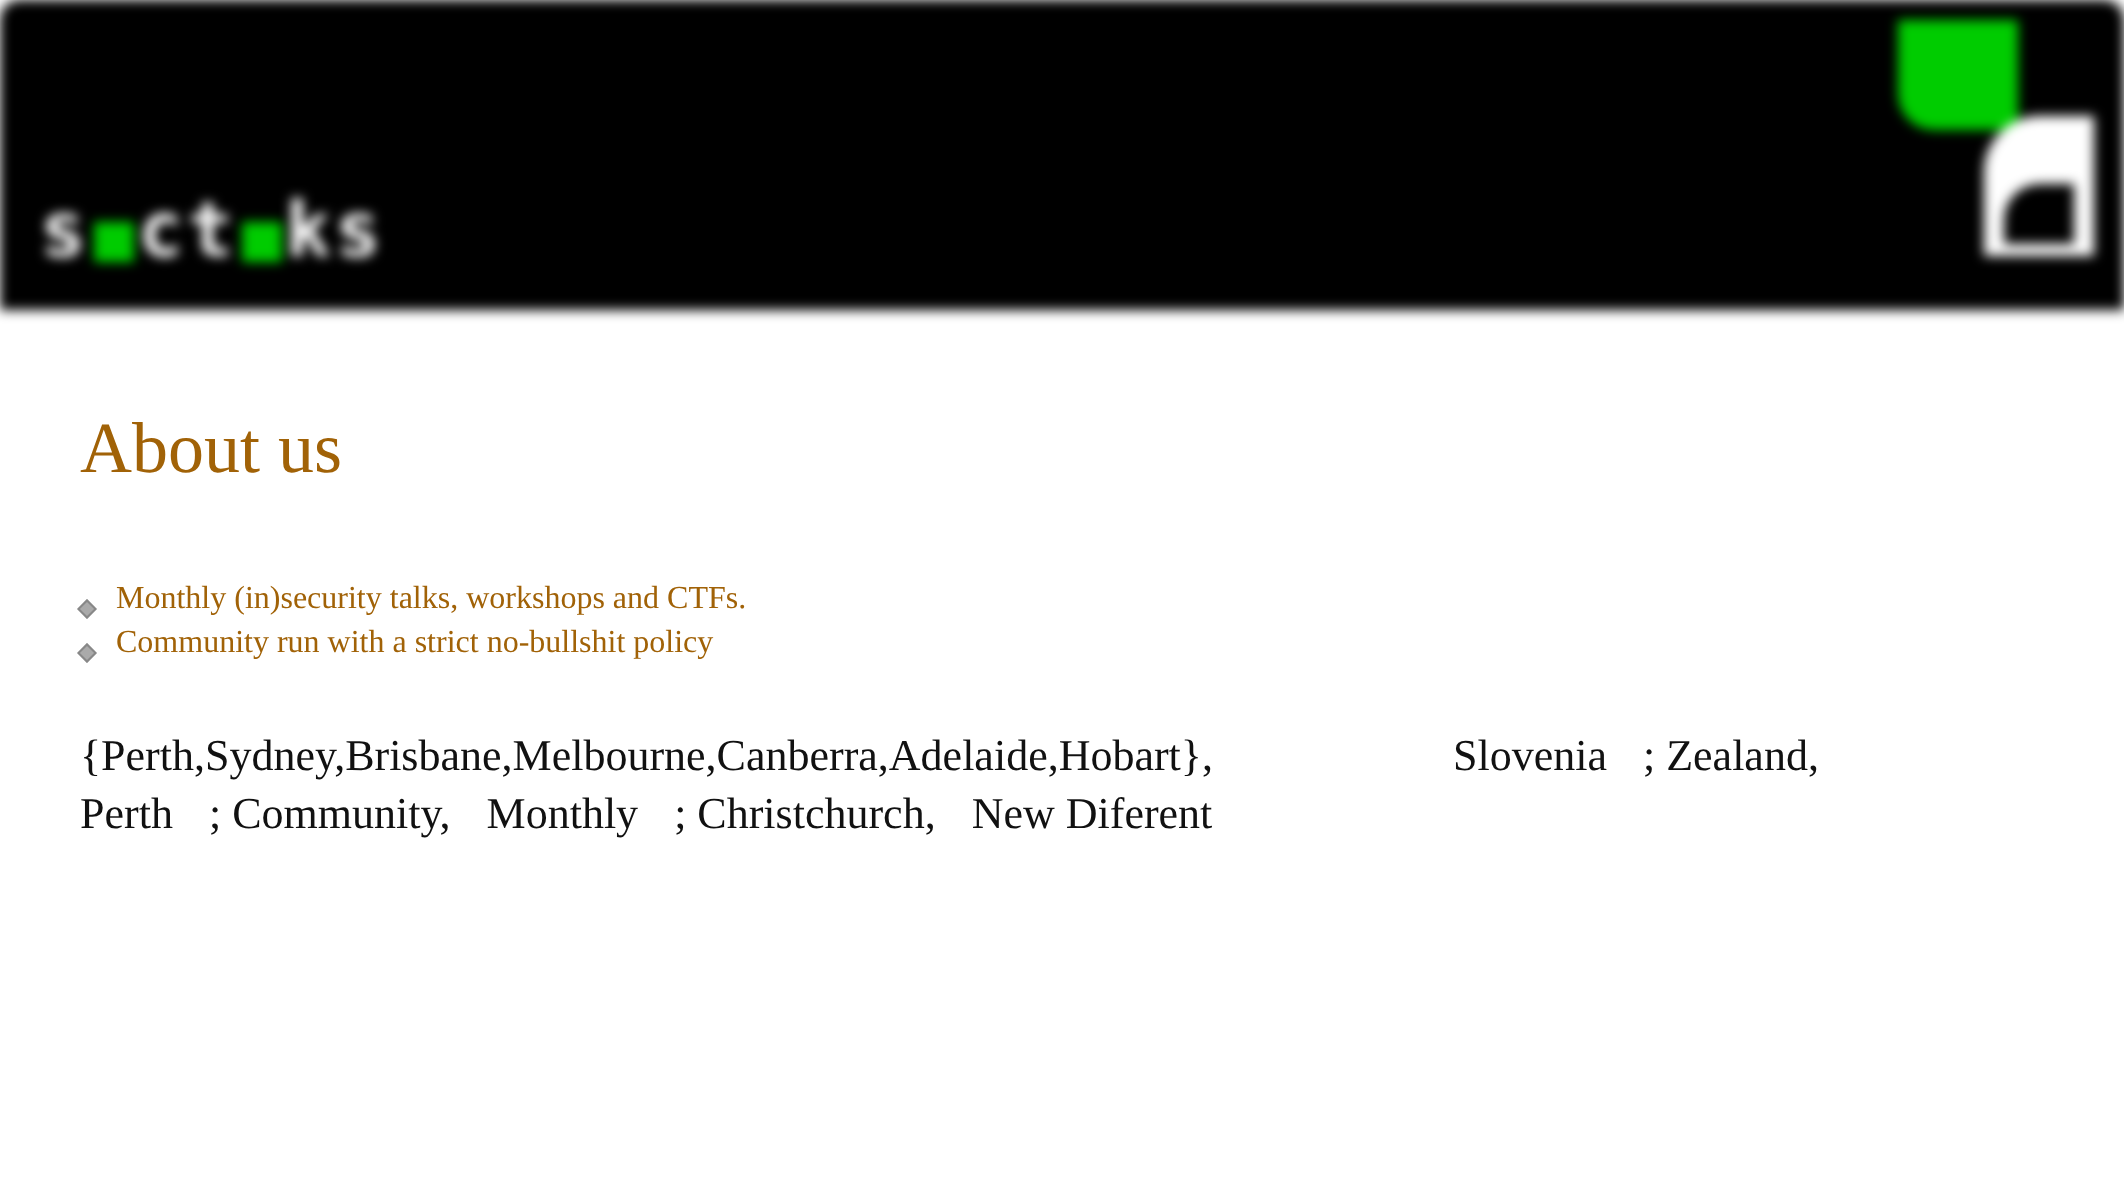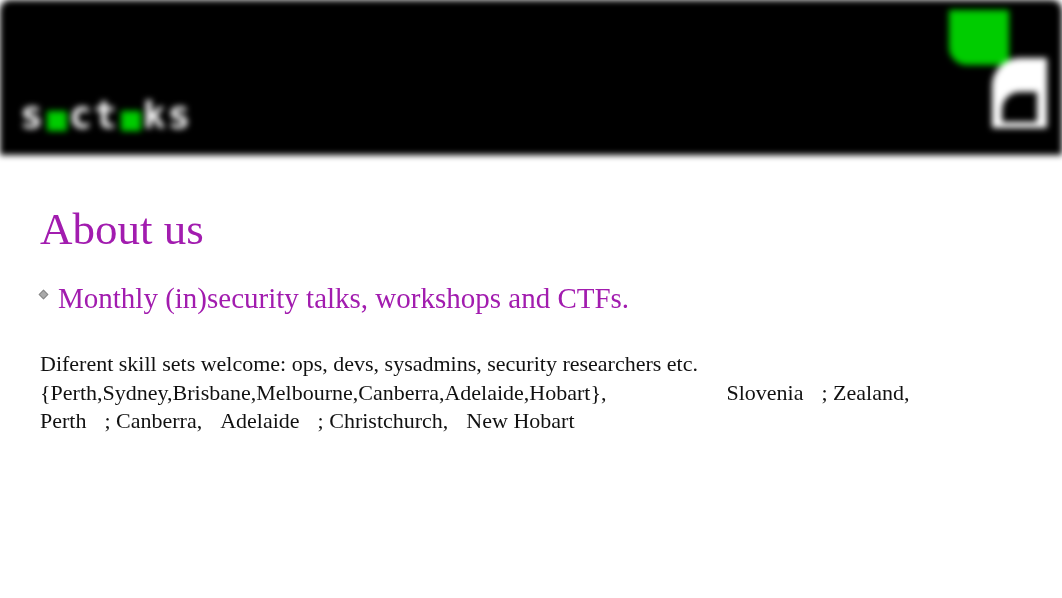--- a/index.html
+++ b/index.html
@@ -82,32 +82,32 @@
       left: 10px;
       width: 35px;
       height: 30px;
       background: #000;
       border-radius: 18px 0 0 0;
     }
     .content {
       padding: 48px 40px 0 40px;
     }
     .title {
-      font-size: 45px;
-      color: #a21caf;
+      font-size: 36px;
+      color: #a16207;
       font-weight: normal;
-      margin-bottom: 24px;
+      margin-bottom: 44px;
     }
     .bullet-list {
       list-style: none;
       margin-bottom: 32px;
     }
     .bullet-item {
-      font-size: 29px;
-      color: #a21caf;
+      font-size: 16px;
+      color: #a16207;
       line-height: 1.35;
       padding-left: 18px;
       position: relative;
     }
     .bullet-item::before {
       content: '';
       position: absolute;
       left: 0;
       top: 12px;
       width: 5px;
@@ -148,24 +148,24 @@
       <div class="white-shape"></div>
     </div>
   </div>
 </div>
 
 <div class="content">
   <h1 class="title">About us</h1>
 
   <ul class="bullet-list">
     <li class="bullet-item">Monthly (in)security talks, workshops and CTFs.</li>
+    <li class="bullet-item">Community run with a strict no-bullshit policy</li>
   </ul>
 
   <div class="paragraph">
-    <span class="line-block">Diferent skill sets welcome: ops, devs, sysadmins, security researchers etc.</span>
     <span class="line-block">
       <span>{Perth,Sydney,Brisbane,Melbourne,Canberra,Adelaide,Hobart},</span><span class="flag-gap"></span><span class="flag-gap"></span><span>Slovenia</span><span class="flag-gap-sm"></span><span>; Zealand,</span>
     </span>
     <span class="line-block">
-      <span>Perth</span><span class="flag-gap-sm"></span><span>; Canberra,</span><span class="flag-gap-sm"></span><span>Adelaide</span><span class="flag-gap-sm"></span><span>; Christchurch,</span><span class="flag-gap-sm"></span><span>New Hobart</span>
+      <span>Perth</span><span class="flag-gap-sm"></span><span>; Community,</span><span class="flag-gap-sm"></span><span>Monthly</span><span class="flag-gap-sm"></span><span>; Christchurch,</span><span class="flag-gap-sm"></span><span>New Diferent</span>
     </span>
   </div>
 </div>
 
 </body></html>

